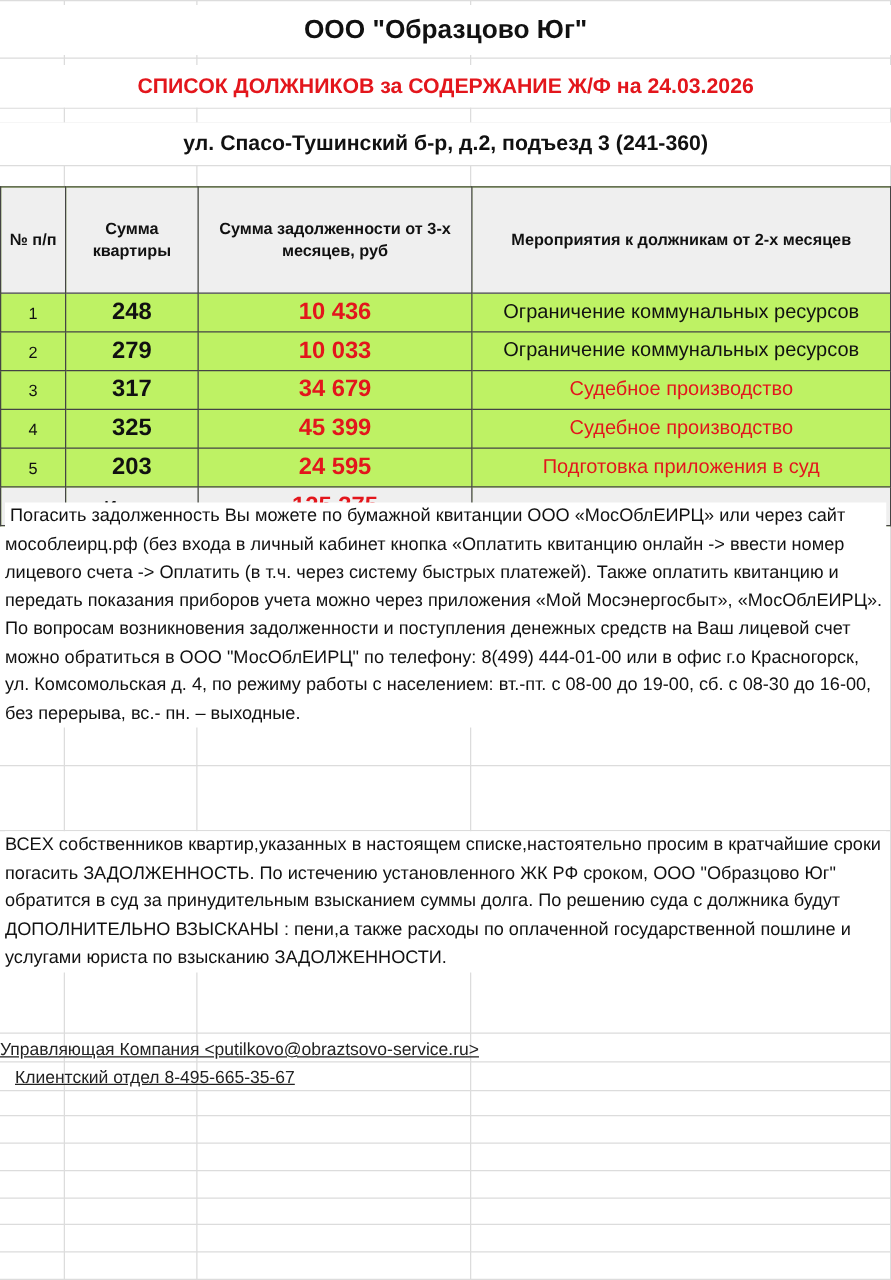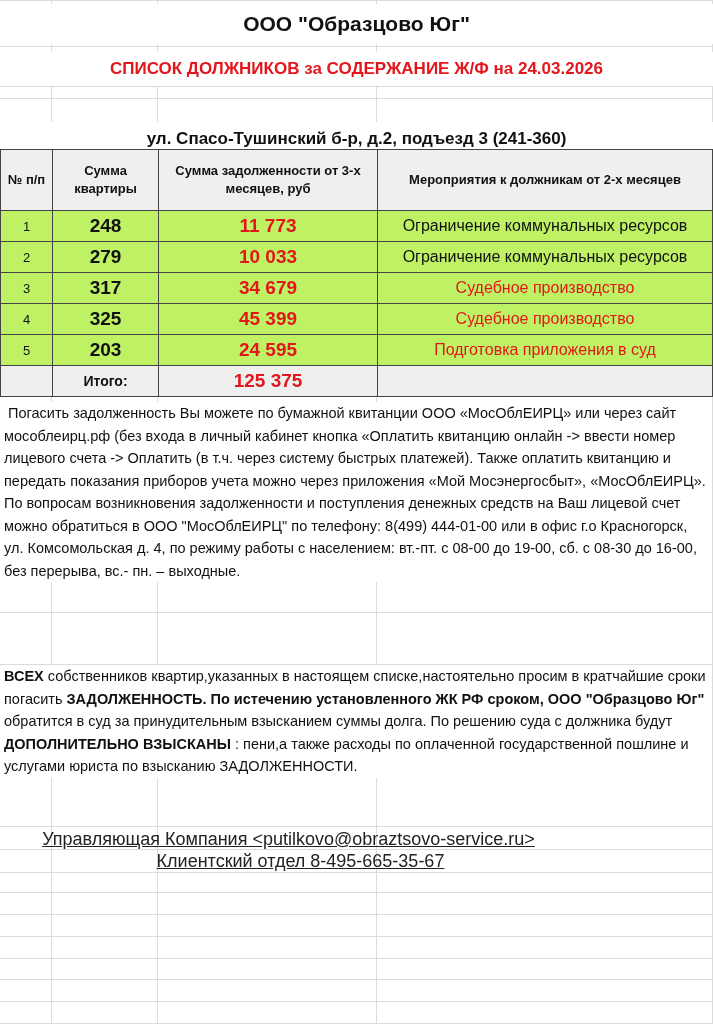--- a/index.html
+++ b/index.html
@@ -4,41 +4,41 @@
   <style>
     html, body { margin: 0; padding: 0; background: #ffffff; }
     body { width: 713px; height: 1024px; position: relative; overflow: hidden;
            font-family: "Liberation Sans", "DejaVu Sans", sans-serif; color: #111; }
     .grid { position: absolute; inset: 0; pointer-events: none; }
     .gh { position: absolute; left: 0; width: 713px; height: 1px; background: #dcdcdc; }
     .gv { position: absolute; width: 1px; background: #dcdcdc; }
     .center { position: absolute; left: 0; width: 713px; text-align: center; }
     .title { top: 4px; height: 40px; line-height: 40px; font-size: 21px; font-weight: bold; background: #fff; }
     .subtitle { top: 52px; height: 34px; line-height: 34px; font-size: 17px; font-weight: bold; color: #e3161c; background:#fff; }
-    .address { top: 98px; height: 34px; line-height: 34px; font-size: 17px; font-weight: bold; background:#fff;margin-top:24px; }
+    .address { top: 98px; height: 34px; line-height: 34px; font-size: 17px; font-weight: bold; background:#fff; }
 
     table.debt { position: absolute; top: 149px; left: 0; width: 712px; border-collapse: collapse;
                  table-layout: fixed; background: #bef264; }
     table.debt td, table.debt th { border: 1px solid #444; padding: 0; text-align: center; vertical-align: middle; }
     table.debt th { background: #efefef; font-size: 13px; font-weight: bold; line-height: 18px; height: 60px; }
     table.debt td { height: 30px; }
     .c-num { font-size: 13px; }
     .c-apt { font-size: 19px; font-weight: bold; margin-top: 46px; }
     .c-sum { font-size: 19px; font-weight: bold; color: #e3161c; }
     .c-act { font-size: 16px; }
     .c-act.red { color: #e3161c; }
     tr.total td { background: #efefef; }
     tr.total td.c-apt { font-size: 14px; }
 
     .text-block { position: absolute; left: 4px; width: 705px; font-size: 14.5px; line-height: 22.5px;
                   background:#fff; }
     .p1 { top: 402px; }
     .p2 { top: 665px; }
-    .p2 b { font-weight: bold; text-align: center; }
-    .footer-line { position: absolute; left: 0; width: 577px; text-align: center; font-size: 18px; text-decoration: underline; color: #222; }
+    .p2 b { font-weight: normal; text-align: center; }
+    .footer-line { position: absolute; left: 0; width: 577px; font-size: 14px; text-decoration: underline; color: #222; }
     .f1 { top: 828px; height: 22px; line-height: 22px; }
     .f2 { top: 850px; height: 22px; line-height: 22px; margin-left: 12px; }
   </style>
 </head>
 <body>
 
 <div class="grid">
   <div class="gv" style="left:51px;top:0;height:1024px;"></div>
   <div class="gv" style="left:157px;top:0;height:1024px;"></div>
   <div class="gv" style="left:376px;top:0;height:1024px;"></div>
@@ -71,29 +71,29 @@
   <colgroup>
     <col style="width:52px">
       <col style="width:106px">
       <col style="width:219px">
       <col style="width:335px">
   </colgroup>
   <thead>
     <tr>
       <th>№ п/п</th>
       <th>Сумма квартиры</th>
-      <th style="padding:0 6px;text-align:center;">Сумма  задолженности от  3-х месяцев, руб</th>
+      <th style="padding:12px 6px;text-align:center;">Сумма  задолженности от  3-х месяцев, руб</th>
       <th>Мероприятия к должникам от 2-х месяцев</th>
     </tr>
   </thead>
   <tbody>
     <tr>
       <td class="c-num">1</td>
       <td class="c-apt">248</td>
-      <td class="c-sum">11 773</td>
+      <td class="c-sum">10 436</td>
       <td class="c-act">Ограничение  коммунальных  ресурсов</td>
     </tr>
     <tr>
       <td class="c-num">2</td>
       <td class="c-apt">279</td>
       <td class="c-sum">10 033</td>
       <td class="c-act">Ограничение  коммунальных  ресурсов</td>
     </tr>
     <tr>
       <td class="c-num">3</td>

